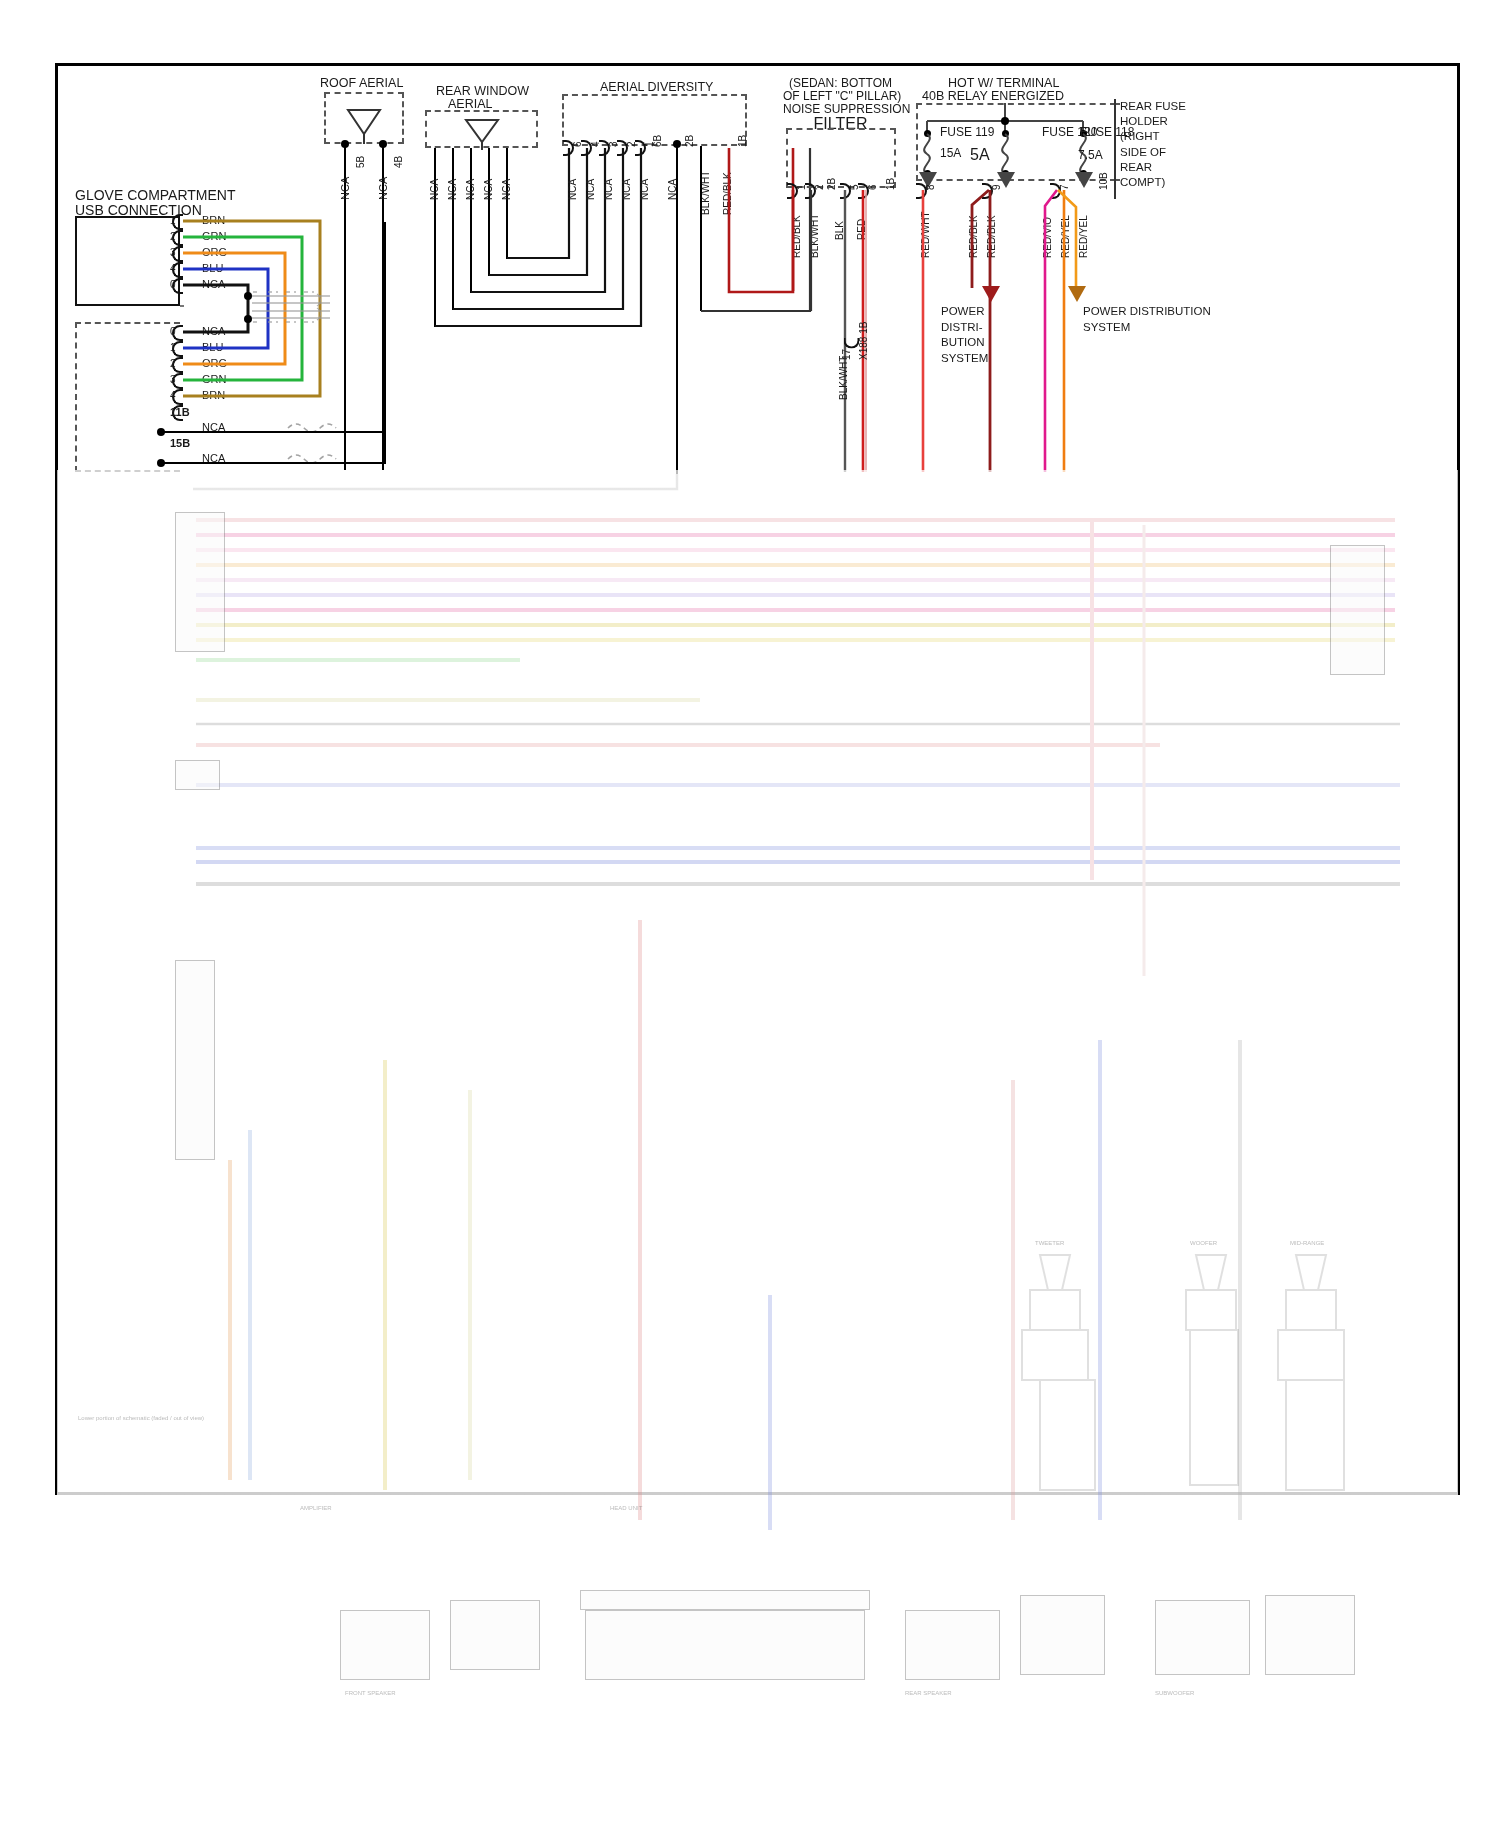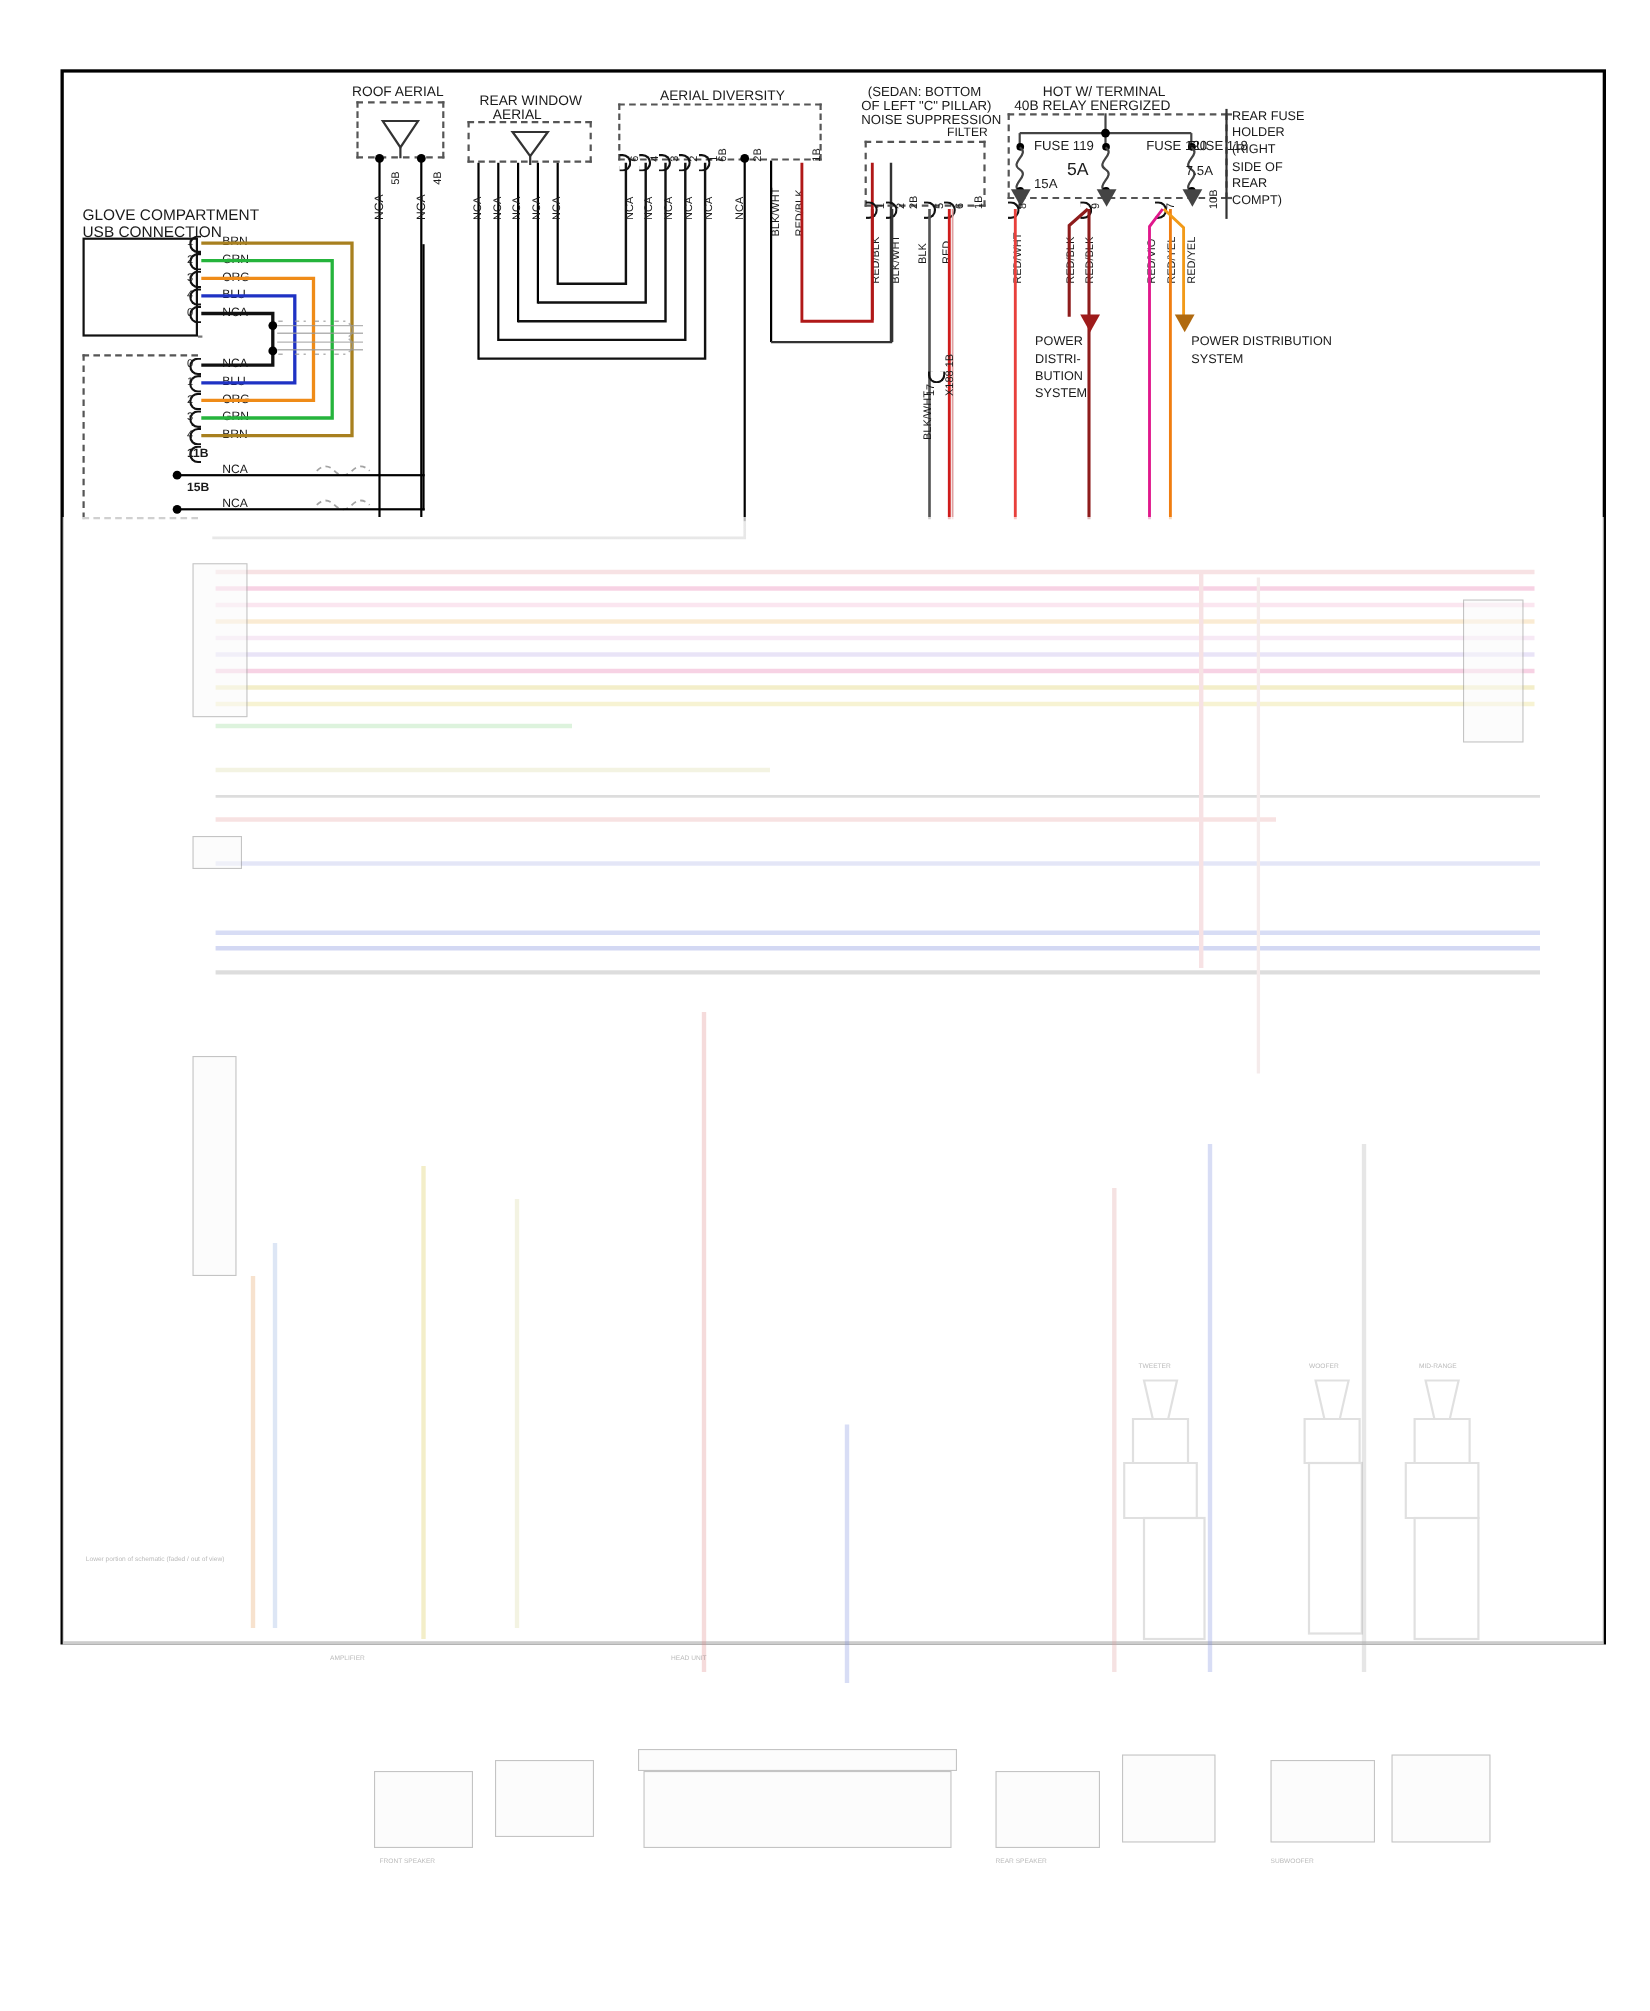--- a/index.html
+++ b/index.html
@@ -208,21 +208,21 @@
 
   <div class="vl" style="left:700px;top:146px;height:165px;"></div>
   <svg style="position:absolute;left:0;top:0;width:1500px;height:1828px;">
     <polyline points="701,311 810,311 810,148" fill="none" stroke="#333" stroke-width="2.2"></polyline>
     <polyline points="729,148 729,292 793,292 793,148" fill="none" stroke="#b01818" stroke-width="2.6"></polyline>
   </svg>
 
   <div class="txt" style="left:788px;top:76px;font-size:12px;text-align:center;width:105px;">(SEDAN: BOTTOM</div>
   <div class="txt" style="left:783px;top:89px;font-size:12px;text-align:center;width:115px;">OF LEFT "C" PILLAR)</div>
   <div class="txt" style="left:783px;top:102px;font-size:12px;text-align:center;width:115px;">NOISE SUPPRESSION</div>
-  <div class="txt" style="left:783px;top:115px;font-size:11px;text-align:right;width:115px;">FILTER</div>
+  <div class="txt" style="left:783px;top:115px;font-size:16px;text-align:center;width:115px;">FILTER</div>
   <div class="dashbox" style="left:786px;top:128px;width:110px;height:60px;"></div>
 
   <div class="pin" style="left:787px;top:183px;"></div>
   <div class="pin" style="left:805px;top:183px;"></div>
   <div class="pin" style="left:840px;top:183px;"></div>
   <div class="pin" style="left:858px;top:183px;"></div>
 
   <div class="vtxt" style="left:796px;top:190px;font-size:10px;">1</div>
   <div class="vtxt" style="left:814px;top:190px;font-size:10px;">2</div>
   <div class="vtxt" style="left:826px;top:190px;font-size:10px;">2B</div>
@@ -264,21 +264,21 @@
     </g>
   </svg>
   <div class="dot" style="left:1001px;top:117px;"></div>
 
   <div class="dotsm" style="left:924px;top:130px;"></div>
   <svg style="position:absolute;left:915px;top:130px;width:30px;height:46px;">
     <path d="M12,4 c10,6 -10,14 0,20 c10,6 -10,14 0,20" fill="none" stroke="#444" stroke-width="2"></path>
   </svg>
   <div class="dotsm" style="left:924px;top:170px;"></div>
   <div class="txt" style="left:940px;top:125px;font-size:12px;">FUSE 119</div>
-  <div class="txt" style="left:940px;top:160px;font-size:12px;">15A</div>
+  <div class="txt" style="left:940px;top:146px;font-size:12px;">15A</div>
   <div class="vl" style="left:926px;top:174px;height:16px;background:#444;"></div>
   <div class="arrowdown gray" style="left:919px;top:172px;"></div>
 
   <div class="dotsm" style="left:1002px;top:130px;"></div>
   <svg style="position:absolute;left:993px;top:130px;width:30px;height:46px;">
     <path d="M12,4 c10,6 -10,14 0,20 c10,6 -10,14 0,20" fill="none" stroke="#444" stroke-width="2"></path>
   </svg>
   <div class="dotsm" style="left:1002px;top:170px;"></div>
   <div class="txt" style="left:1018px;top:125px;font-size:12px;margin-left:24px;">FUSE 120</div>
   <div class="txt" style="left:970px;top:146px;font-size:16px;">5A</div>

